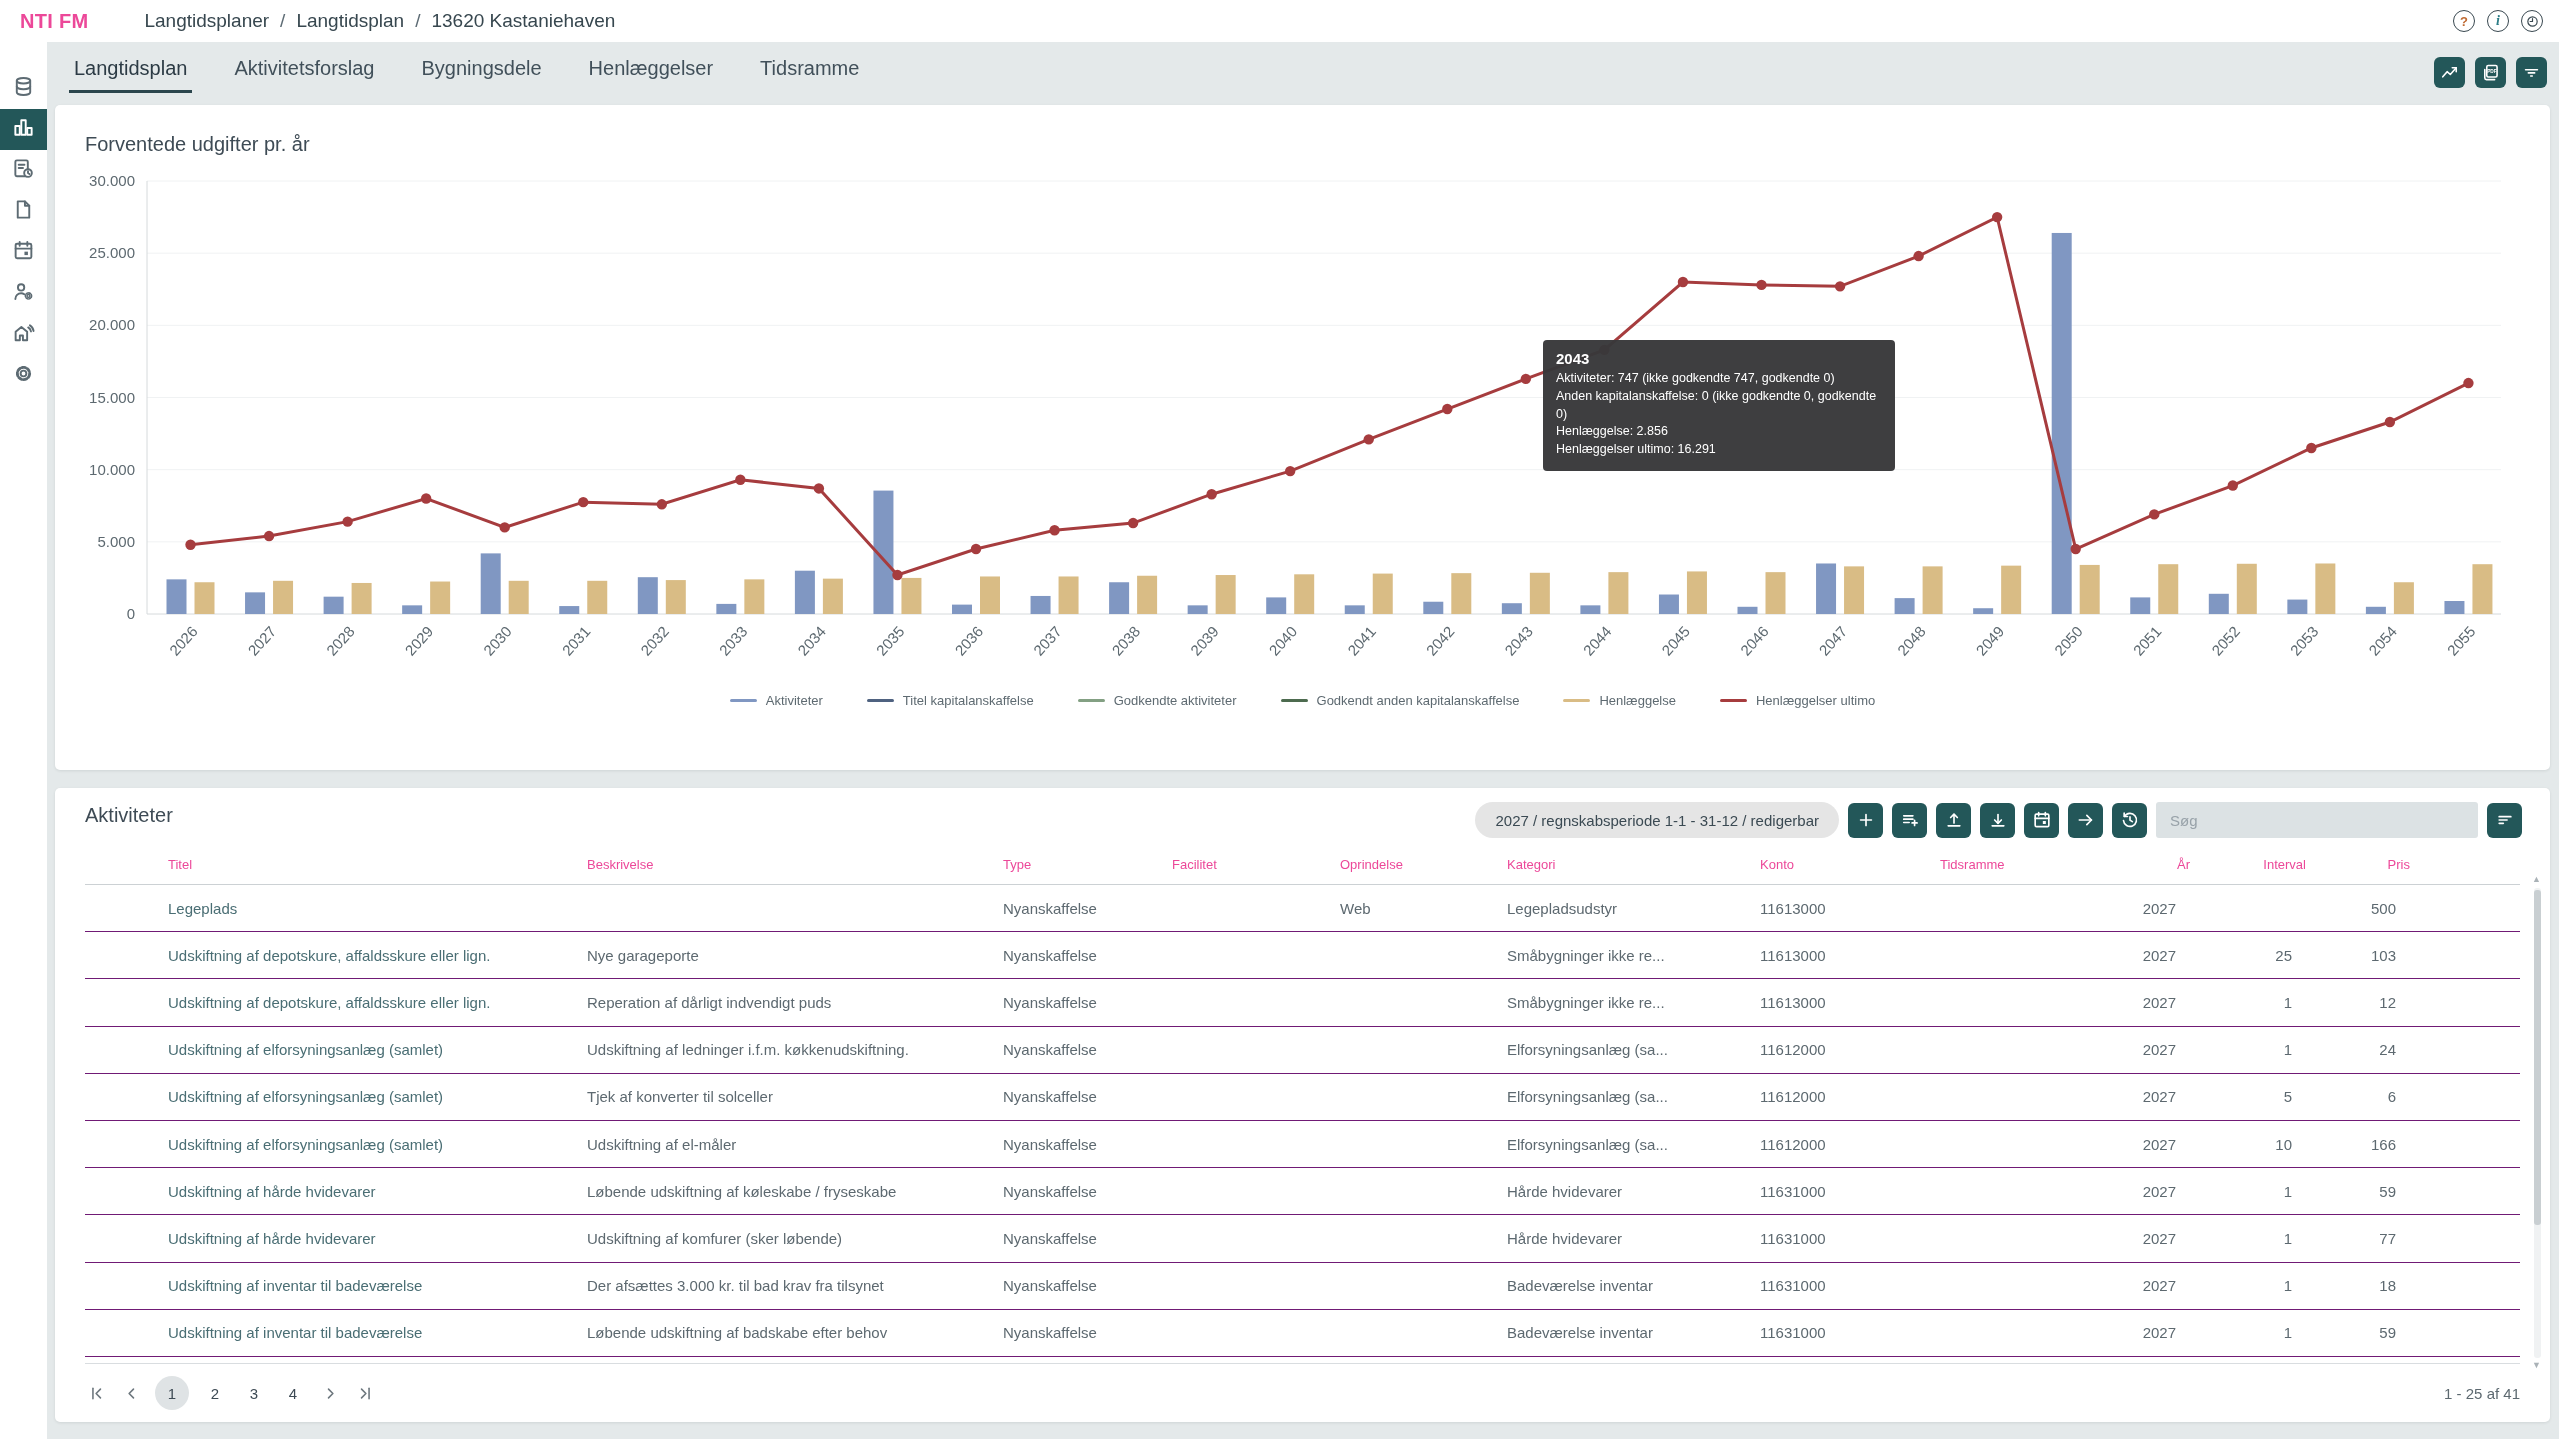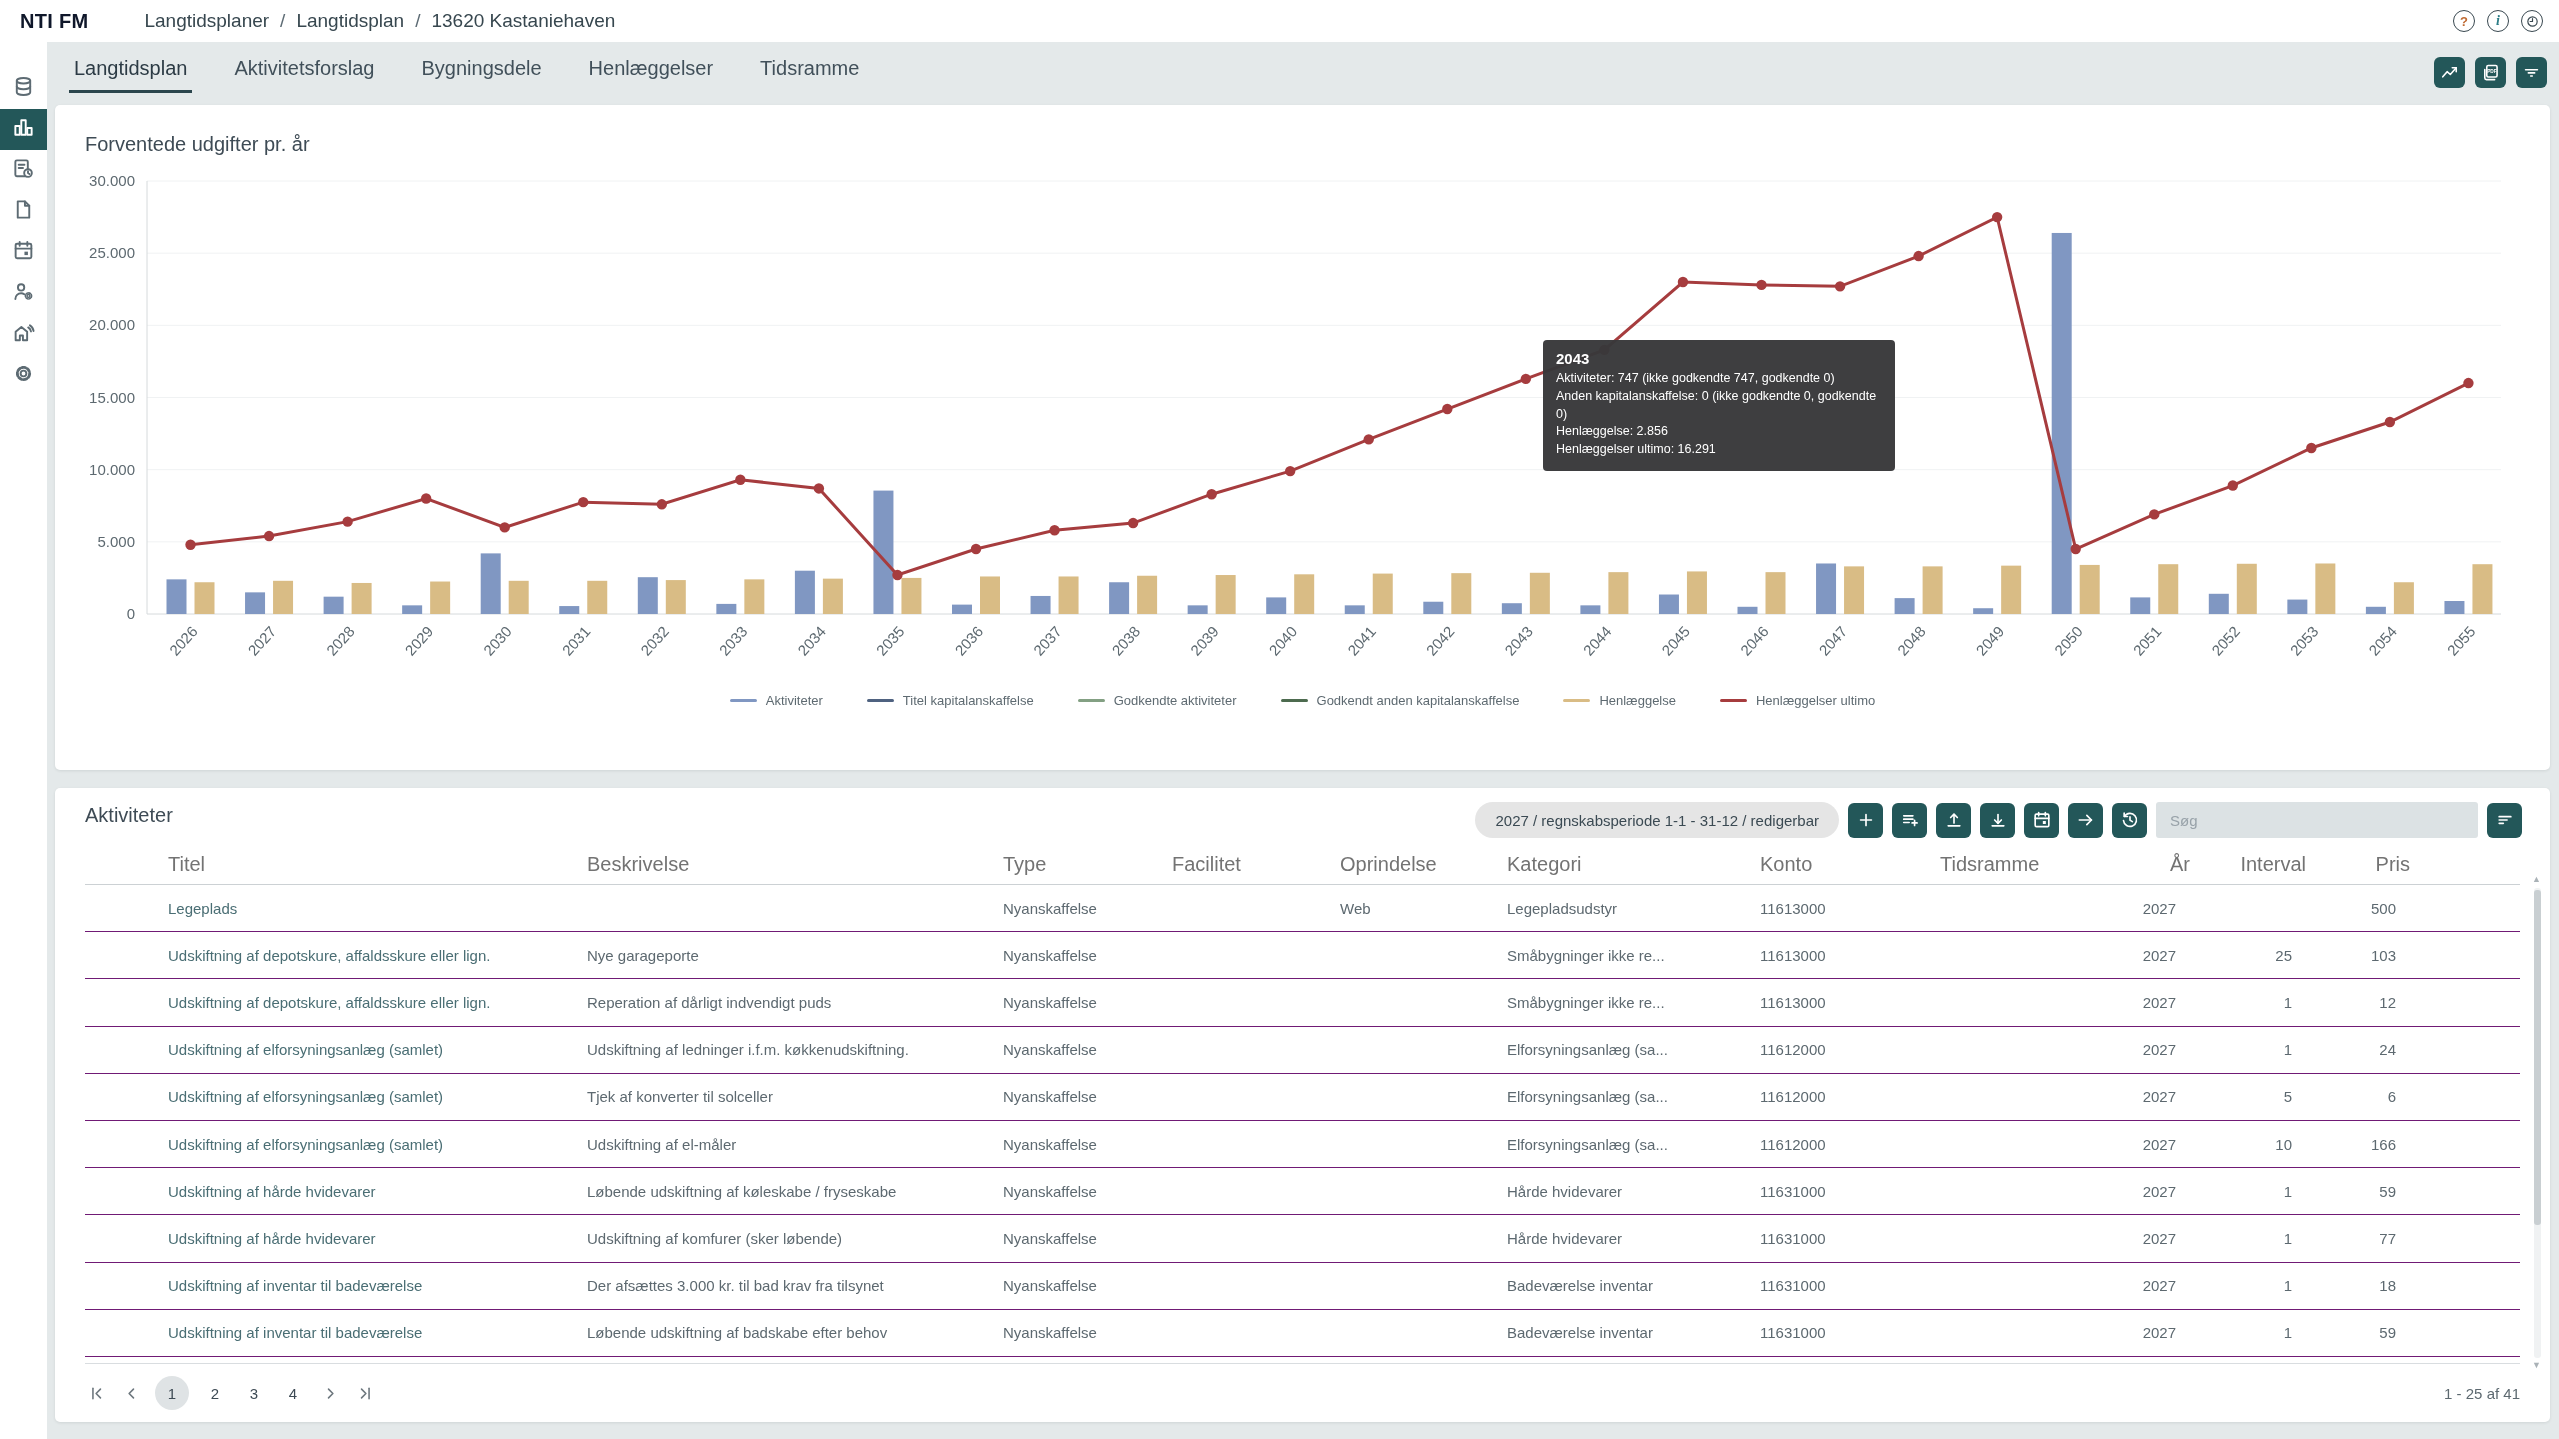--- a/index.html
+++ b/index.html
@@ -2,21 +2,21 @@
 <html><head>
 <meta charset="utf-8">
 <style>
   * { margin:0; padding:0; box-sizing:border-box; }
   html,body { width:2559px; height:1439px; }
   body { font-family:"Liberation Sans", sans-serif; background:#e4e9ea; overflow:hidden; }
   #app { position:relative; width:2559px; height:1439px; }
 
   
   .topbar { position:absolute; left:0; top:0; width:2559px; height:42px; background:#fff; display:flex; align-items:center; z-index:5; }
-  .brand { margin-left:20px; font-size:20px; font-weight:800; color:#0f172a; letter-spacing:.3px; }
+  .brand { margin-left:20px; font-size:20px; font-weight:800; color:#ec4899; letter-spacing:.3px; }
   .breadcrumb { margin-left:56px; display:flex; align-items:flex-end; gap:11px; font-size:19px; color:#37474f; }
   .crumb { cursor:pointer; }
   .crumb-sep { color:#5d6b74; }
   .topbar-icons { margin-left:auto; margin-right:16px; display:flex; align-items:center; gap:12px; }
   .circ { width:22px; height:22px; border:1.7px solid #394850; border-radius:50%; display:flex; align-items:center; justify-content:center; font-size:13px; font-weight:700; cursor:pointer; background:#fff; }
   .circ svg { width:13px; height:13px; }
   .circ .serif { font-family:"Liberation Serif", serif; font-style:italic; font-size:14px; }
 
   
   .sidebar { position:absolute; left:0; top:42px; width:47px; height:1397px; background:#fff; z-index:4; padding-top:26px; }
@@ -54,21 +54,21 @@
   
   .toolbar { position:absolute; right:28px; top:14px; display:flex; align-items:center; gap:9px; }
   .chip { height:36px; display:flex; align-items:center; padding:0 20px; background:#e5e5e5; border-radius:18px; font-size:15px; color:#3b4a53; cursor:pointer; white-space:nowrap; }
   .tbtn { width:35px; height:35px; border:none; border-radius:6px; background:#235759; color:#fff; display:flex; align-items:center; justify-content:center; cursor:pointer; }
   .tbtn svg { width:20px; height:20px; }
   .search { width:322px; height:36px; border:none; border-radius:3px; background:#dce2e4; padding:0 14px; font-size:15px; color:#3b4a53; font-family:"Liberation Sans", sans-serif; }
   .search::placeholder { color:#98a2a9; }
 
   
   .tgrid { display:grid; grid-template-columns:83px 419px 416px 169px 168px 167px 253px 180px 160px 90px 116px 104px minmax(0,1fr); align-items:center; }
-  .thead { position:absolute; top:57px; left:30px; right:30px; height:40px; border-bottom:1px solid #ccd1d4; color:#737373; font-size:20px; }
+  .thead { position:absolute; top:57px; left:30px; right:30px; height:40px; border-bottom:1px solid #ccd1d4; color:#ec4899; font-size:13px; }
   .rows { position:absolute; top:97px; left:30px; right:30px; bottom:59px; overflow:hidden; }
   .trow { height:47.2px; border-bottom:1px solid #701a75; font-size:15px; color:#5d6970; cursor:pointer; }
   .cell { padding-right:14px; white-space:nowrap; overflow:hidden; text-overflow:ellipsis; }
   .cell.right, .hcell.right { text-align:right; }
   .cell-titel { color:#4a6e74; }
 
   
   .vscroll { position:absolute; right:9px; top:100px; width:7px; height:470px; background:#f0f2f3; border-radius:3px; }
   .vthumb { position:absolute; left:0; top:2px; width:7px; height:335px; background:#c9cfd2; border-radius:3px; cursor:grab; }
   .sarr { position:absolute; right:9px; font-size:9px; color:#aab2b7; line-height:1; }

